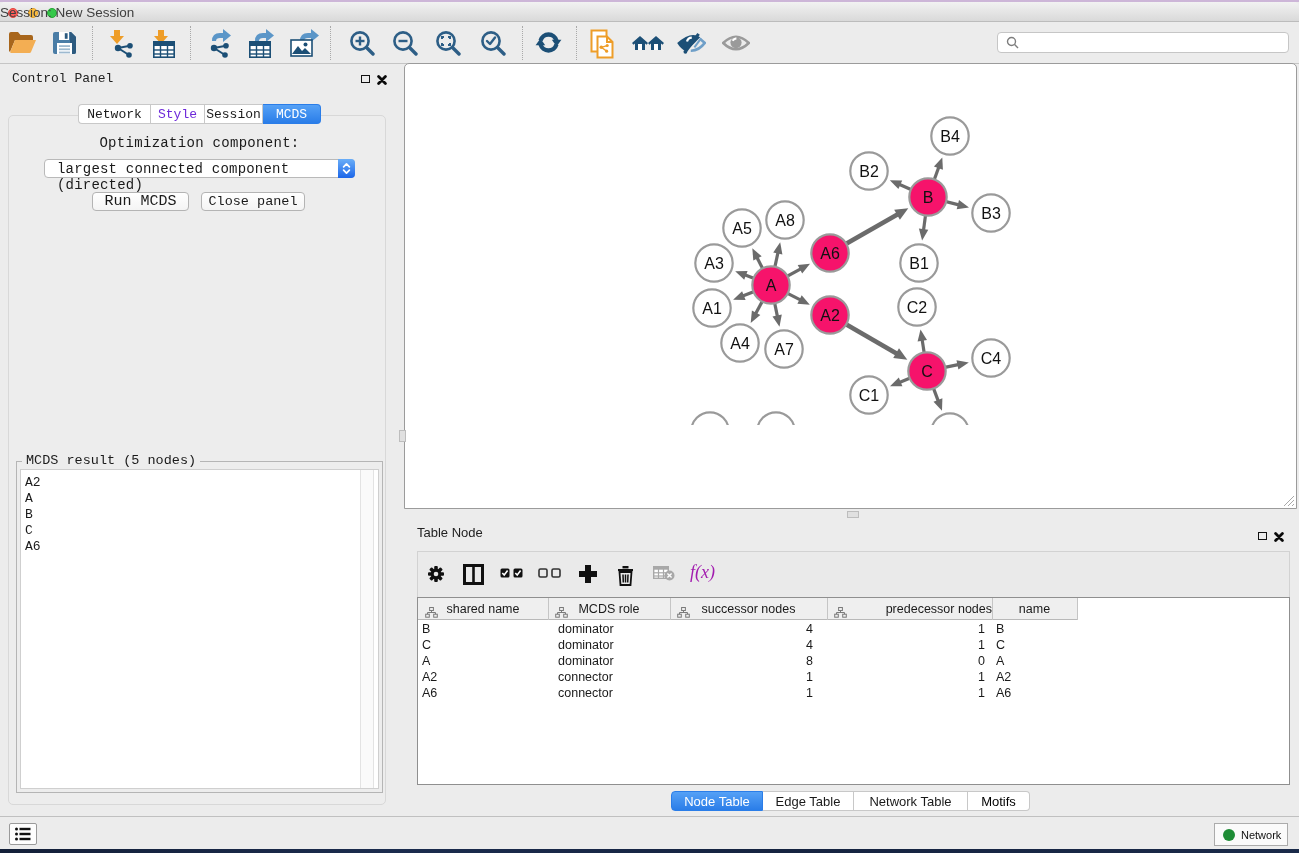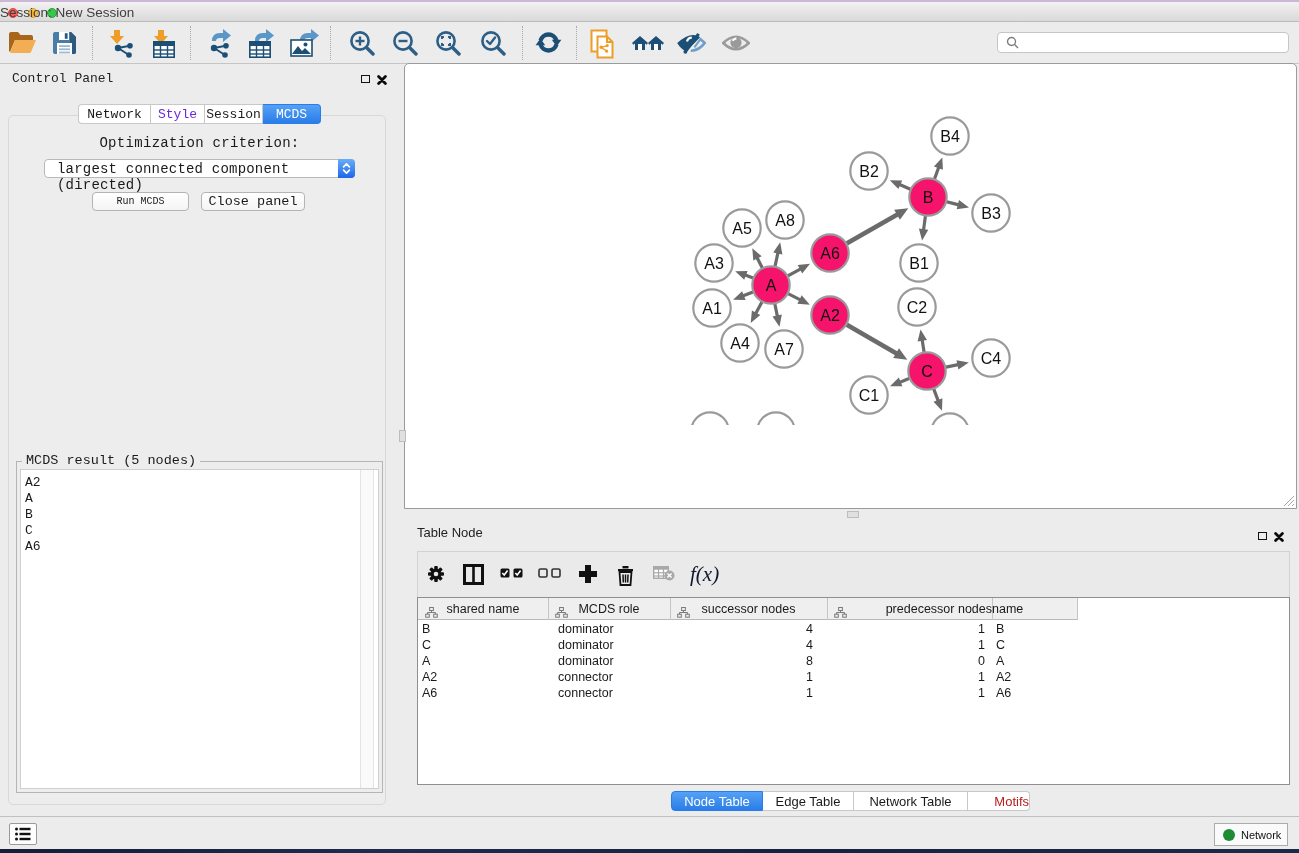--- a/index.html
+++ b/index.html
@@ -176,33 +176,33 @@
 
   <div class="abs" style="left:8px;top:51px;width:378px;height:690px;background:#ededed;border:1px solid #d8d8d8;border-radius:5px;"></div>
 
   <div class="abs" style="left:78px;top:40px;height:20px;display:flex;font-size:13px;">
     <div style="width:72px;background:#fff;border:1px solid #c8c8c8;border-right:none;border-top-left-radius:4px;border-bottom-left-radius:4px;text-align:center;line-height:19px;color:#1a1a1a;">Network</div>
     <div style="width:54px;background:#fff;border:1px solid #c8c8c8;border-right:none;text-align:center;line-height:19px;color:#6d28d9;">Style</div>
     <div style="width:59px;background:#fff;border:1px solid #c8c8c8;text-align:center;line-height:19px;color:#1a1a1a;">Session</div>
     <div style="width:58px;background:linear-gradient(#55a1f6,#2a7de8);border:1px solid #2a7de8;border-left:none;border-top-right-radius:4px;border-bottom-right-radius:4px;text-align:center;line-height:19px;color:#fff;">MCDS</div>
   </div>
 
-  <div class="abs" style="left:0;top:71px;width:399px;text-align:center;font-size:14px;letter-spacing:0.3px;color:#1a1a1a;">Optimization criterion:</div>
+  <div class="abs" style="left:0;top:71px;width:399px;text-align:center;font-size:14px;letter-spacing:0.3px;color:#1a1a1a;">Optimization component:</div>
 
   <div class="abs" style="left:44px;top:95px;width:311px;height:19px;background:#fff;border:1px solid #b9b9b9;border-radius:4px;">
     <div style="position:absolute;left:12px;top:1px;font-size:14px;letter-spacing:0.2px;color:#1a1a1a;">largest connected component (directed)</div>
     <div style="position:absolute;right:-1px;top:-1px;width:17px;height:19px;background:linear-gradient(#6aaef8,#1c66e9);border-radius:0 4px 4px 0;">
       <svg width="17" height="19" viewBox="0 0 17 19">
           <path d="M5.6 7.8 L8.5 4.9 L11.4 7.8" fill="none" stroke="#fff" stroke-width="1.7" stroke-linecap="round" stroke-linejoin="round"></path>
           <path d="M5.6 11.2 L8.5 14.1 L11.4 11.2" fill="none" stroke="#fff" stroke-width="1.7" stroke-linecap="round" stroke-linejoin="round"></path>
         </svg>
     </div>
   </div>
 
-  <div class="abs" style="left:92px;top:128px;width:97px;height:19px;background:linear-gradient(#ffffff,#f4f4f4);border:1px solid #b4b4b4;border-radius:4px;text-align:center;line-height:18px;font-size:10px;color:#1a1a1a;">Run MCDS</div>
+  <div class="abs" style="left:92px;top:128px;width:97px;height:19px;background:linear-gradient(#ffffff,#f4f4f4);border:1px solid #b4b4b4;border-radius:4px;text-align:center;line-height:18px;font-size:15px;color:#1a1a1a;">Run MCDS</div>
   <div class="abs" style="left:201px;top:128px;width:104px;height:19px;background:linear-gradient(#ffffff,#f4f4f4);border:1px solid #b4b4b4;border-radius:4px;text-align:center;line-height:18px;font-size:13.5px;color:#1a1a1a;">Close panel</div>
 
   <div class="abs" style="left:16px;top:397px;width:367px;height:332px;border:1px solid #b5b5b5;">
     <div style="position:absolute;left:5px;top:-9px;background:#ededed;padding:0 4px;font-size:13.5px;color:#1a1a1a;">MCDS result (5 nodes)</div>
     <div style="position:absolute;left:3px;top:7px;right:3px;bottom:3px;background:#fff;border:1px solid #cfcfcf;">
       <div style="position:absolute;left:4px;top:5px;font-size:13px;color:#1a1a1a;line-height:16px;">A2<br>A<br>B<br>C<br>A6</div>
       <div style="position:absolute;right:4px;top:0;bottom:0;width:14px;background:#fafafa;border-left:1px solid #e3e3e3;border-right:1px solid #e3e3e3;"></div>
     </div>
   </div>
 </div>
@@ -351,21 +351,21 @@
 <svg style="position:absolute;left:235px;top:14px;" width="22" height="15" viewBox="0 0 22 15">
         <rect x="0.7" y="0.7" width="14.6" height="11.6" fill="#fff" stroke="#a8a8a8" stroke-width="1.4"></rect>
 <rect x="0.7" y="0.7" width="14.6" height="3" fill="#a8a8a8"></rect>
 <line x1="1" y1="6.8" x2="15" y2="6.8" stroke="#a8a8a8" stroke-width="1.2"></line>
         <line x1="1" y1="10" x2="15" y2="10" stroke="#a8a8a8" stroke-width="1.2"></line>
 <line x1="5.5" y1="1" x2="5.5" y2="12" stroke="#a8a8a8" stroke-width="1.2"></line>
         <line x1="10.5" y1="1" x2="10.5" y2="12" stroke="#a8a8a8" stroke-width="1.2"></line>
 <circle cx="16.5" cy="9.5" r="5" fill="#a8a8a8"></circle>
         <path d="M14.4 7.4 L18.6 11.6 M18.6 7.4 L14.4 11.6" stroke="#fff" stroke-width="1.4"></path>
       </svg>
-<div style="position:absolute;left:272px;top:10px;font-family:'Liberation Serif',serif;font-style:italic;font-size:21px;color:#0f172a;text-align:right;">f(x)</div>
+<div style="position:absolute;left:272px;top:10px;font-family:'Liberation Serif',serif;font-style:italic;font-size:18px;color:#a21caf;text-align:right;">f(x)</div>
   </div>
 
   <div class="abs" style="left:13px;top:77px;width:873px;height:188px;background:#fff;border:1px solid #8f8f8f;">
     <div style="position:absolute;left:0;top:0;width:659px;height:22px;background:#efefef;border-bottom:1px solid #b9b9b9;"></div>
 <div style="position:absolute;left:130px;top:0;width:1px;height:22px;background:#c5c5c5;"></div>
 <div style="position:absolute;left:7px;top:6px;"><svg width="13" height="11" viewBox="0 0 13 11">
           <rect x="4.6" y="0.5" width="3.8" height="3" fill="none" stroke="#7a7a7a" stroke-width="1"></rect>
           <rect x="0.7" y="7.2" width="3.6" height="3" fill="none" stroke="#7a7a7a" stroke-width="1"></rect>
           <rect x="8.7" y="7.2" width="3.6" height="3" fill="none" stroke="#7a7a7a" stroke-width="1"></rect>
           <path d="M6.5 3.5 L6.5 5.5 M2.5 7.2 L2.5 5.5 L10.5 5.5 L10.5 7.2" fill="none" stroke="#7a7a7a" stroke-width="1"></path>
@@ -389,21 +389,21 @@
 <div style="position:absolute;left:252px;top:4px;width:157px;text-align:center;font-size:12.5px;color:#1a1a1a;">successor nodes</div>
 <div style="position:absolute;left:574px;top:0;width:1px;height:22px;background:#c5c5c5;"></div>
 <div style="position:absolute;left:416px;top:6px;"><svg width="13" height="11" viewBox="0 0 13 11">
           <rect x="4.6" y="0.5" width="3.8" height="3" fill="none" stroke="#7a7a7a" stroke-width="1"></rect>
           <rect x="0.7" y="7.2" width="3.6" height="3" fill="none" stroke="#7a7a7a" stroke-width="1"></rect>
           <rect x="8.7" y="7.2" width="3.6" height="3" fill="none" stroke="#7a7a7a" stroke-width="1"></rect>
           <path d="M6.5 3.5 L6.5 5.5 M2.5 7.2 L2.5 5.5 L10.5 5.5 L10.5 7.2" fill="none" stroke="#7a7a7a" stroke-width="1"></path>
         </svg></div>
 <div style="position:absolute;left:409px;top:4px;width:165px;text-align:right;font-size:12.5px;color:#1a1a1a;">predecessor nodes</div>
 <div style="position:absolute;left:659px;top:0;width:1px;height:22px;background:#c5c5c5;"></div>
-<div style="position:absolute;left:574px;top:4px;width:85px;text-align:left;font-size:12.5px;color:#1a1a1a;">name</div>
+<div style="position:absolute;left:574px;top:4px;width:85px;text-align:center;font-size:12.5px;color:#1a1a1a;">name</div>
     <div style="position:absolute;left:4px;top:24px;font-size:12.5px;color:#1a1a1a;">B</div>
 <div style="position:absolute;left:140px;top:24px;font-size:12.5px;color:#1a1a1a;">dominator</div>
 <div style="position:absolute;left:252px;top:24px;width:143px;text-align:right;font-size:12.5px;color:#1a1a1a;">4</div>
 <div style="position:absolute;left:409px;top:24px;width:158px;text-align:right;font-size:12.5px;color:#1a1a1a;">1</div>
 <div style="position:absolute;left:578px;top:24px;font-size:12.5px;color:#1a1a1a;">B</div>
 <div style="position:absolute;left:4px;top:40px;font-size:12.5px;color:#1a1a1a;">C</div>
 <div style="position:absolute;left:140px;top:40px;font-size:12.5px;color:#1a1a1a;">dominator</div>
 <div style="position:absolute;left:252px;top:40px;width:143px;text-align:right;font-size:12.5px;color:#1a1a1a;">4</div>
 <div style="position:absolute;left:409px;top:40px;width:158px;text-align:right;font-size:12.5px;color:#1a1a1a;">1</div>
 <div style="position:absolute;left:578px;top:40px;font-size:12.5px;color:#1a1a1a;">C</div>
@@ -421,21 +421,21 @@
 <div style="position:absolute;left:140px;top:88px;font-size:12.5px;color:#1a1a1a;">connector</div>
 <div style="position:absolute;left:252px;top:88px;width:143px;text-align:right;font-size:12.5px;color:#1a1a1a;">1</div>
 <div style="position:absolute;left:409px;top:88px;width:158px;text-align:right;font-size:12.5px;color:#1a1a1a;">1</div>
 <div style="position:absolute;left:578px;top:88px;font-size:12.5px;color:#1a1a1a;">A6</div>
   </div>
 
   <div class="abs" style="left:267px;top:271px;height:20px;display:flex;font-size:13px;">
     <div style="width:92px;background:linear-gradient(#55a1f6,#2a7de8);border:1px solid #2a7de8;border-top-left-radius:4px;border-bottom-left-radius:4px;text-align:center;line-height:19px;color:#fff;">Node Table</div>
     <div style="width:91px;background:#fff;border:1px solid #c8c8c8;border-left:none;text-align:center;line-height:19px;color:#1a1a1a;">Edge Table</div>
     <div style="width:114px;background:#fff;border:1px solid #c8c8c8;border-left:none;text-align:center;line-height:19px;color:#1a1a1a;">Network Table</div>
-    <div style="width:62px;background:#fff;border:1px solid #c8c8c8;border-left:none;border-top-right-radius:4px;border-bottom-right-radius:4px;text-align:right;line-height:19px;color:#b91c1c;">Motifs</div>
+    <div style="width:62px;background:#fff;border:1px solid #c8c8c8;border-left:none;border-top-right-radius:4px;border-bottom-right-radius:4px;text-align:center;line-height:19px;color:#000000;">Motifs</div>
   </div>
 </div>
 
 <div class="abs" style="left:0;top:816px;width:1299px;height:33px;background:#ececec;border-top:1px solid #c0c0c0;">
   <div class="abs" style="left:9px;top:6px;width:28px;height:22px;background:#fdfdfd;border:1px solid #9a9a9a;border-radius:2px;">
     <svg width="16" height="14" viewBox="0 0 16 14" style="position:absolute;left:5px;top:3px;">
         <circle cx="1.5" cy="2" r="1.5" fill="#111"></circle>
         <circle cx="1.5" cy="7" r="1.5" fill="#111"></circle>
         <circle cx="1.5" cy="12" r="1.5" fill="#111"></circle>
         <rect x="4.5" y="0.8" width="11" height="2.4" fill="#111"></rect>

